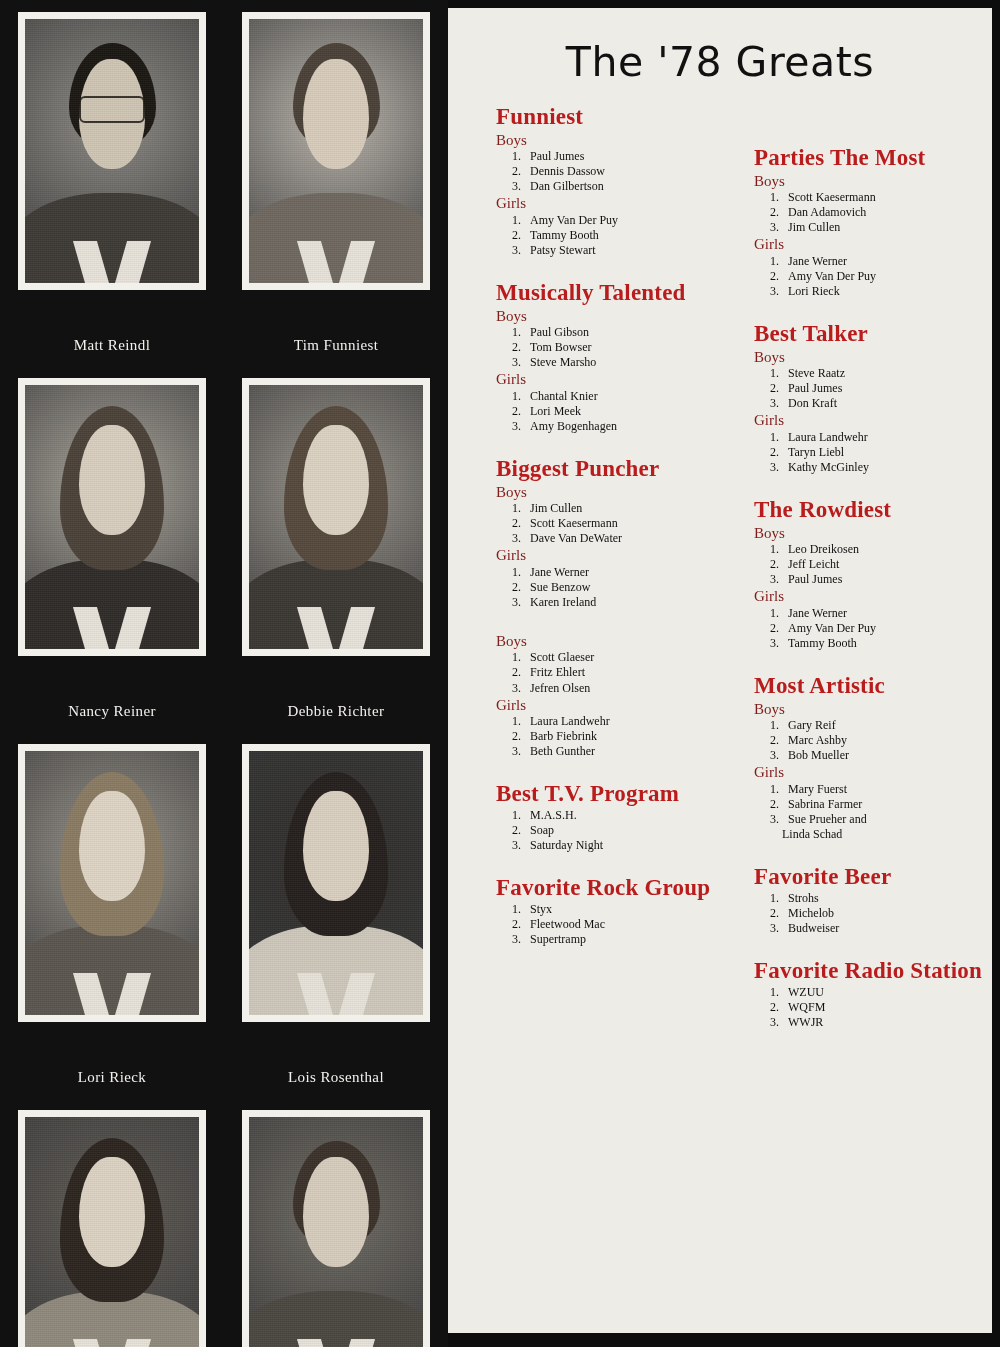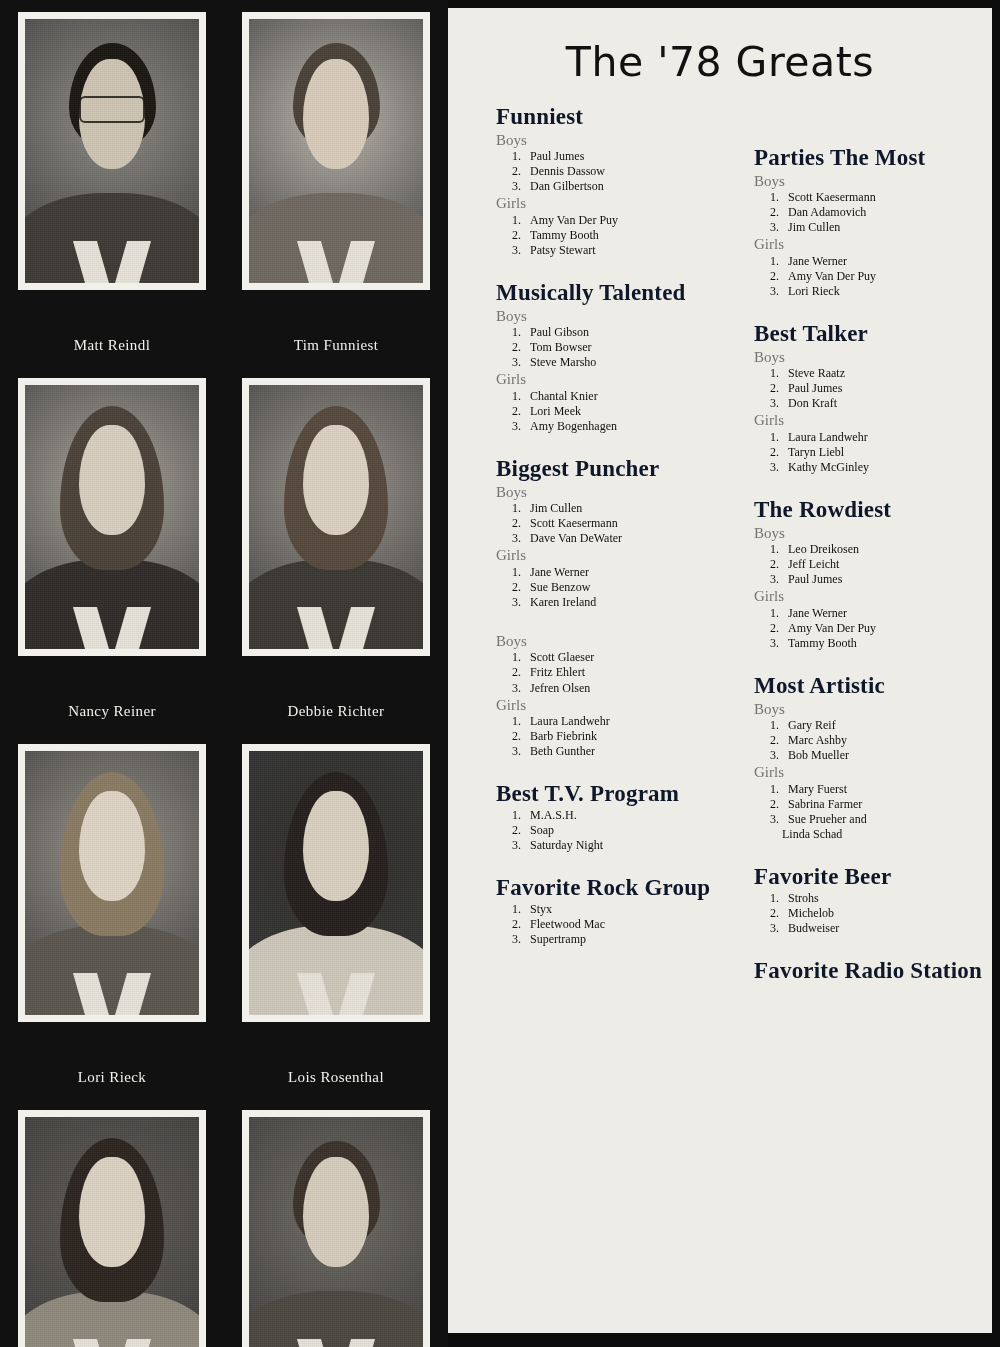--- a/index.html
+++ b/index.html
@@ -123,30 +123,30 @@
     box-sizing: border-box;
   }
   .col.left  { padding-left: 48px; }
   .col.right { padding-left: 34px; margin-top: 41px; }
   .cat {
     margin-bottom: 22px;
   }
   .cat-title {
     font-family: "Liberation Serif", serif;
     font-size: 23px;
-    color: #0f172a;
+    color: #b91c1c;
     font-weight: 700;
     letter-spacing: .2px;
     margin-bottom: 1px;
     line-height: 1.12;
   }
   .grp-label {
     font-family: "Liberation Serif", serif;
     font-size: 15px;
-    color: #737373;
+    color: #7f1d1d;
     line-height: 1.22;
   }
   ol.entries {
     list-style: none;
     margin: 0 0 0 0;
     padding: 0 0 0 16px;
   }
   ol.entries li {
     font-family: "Liberation Serif", serif;
     font-size: 12px;
@@ -426,18 +426,23 @@
             <div class="cat-title">Favorite Beer</div>
             <ol class="entries">
               <li><span class="num">1.</span><span>Strohs</span></li>
               <li><span class="num">2.</span><span>Michelob</span></li>
               <li><span class="num">3.</span><span>Budweiser</span></li>
             </ol>
           </div>
           <div class="cat flat">
             <div class="cat-title">Favorite Radio
   Station</div>
+            <ol class="entries">
+              <li><span class="num">1.</span><span>WZUU</span></li>
+              <li><span class="num">2.</span><span>WQFM</span></li>
+              <li><span class="num">3.</span><span>WWJR</span></li>
+            </ol>
           </div>
         </div>
     </div>
   </div>
 
 </div>
 
 </body></html>

